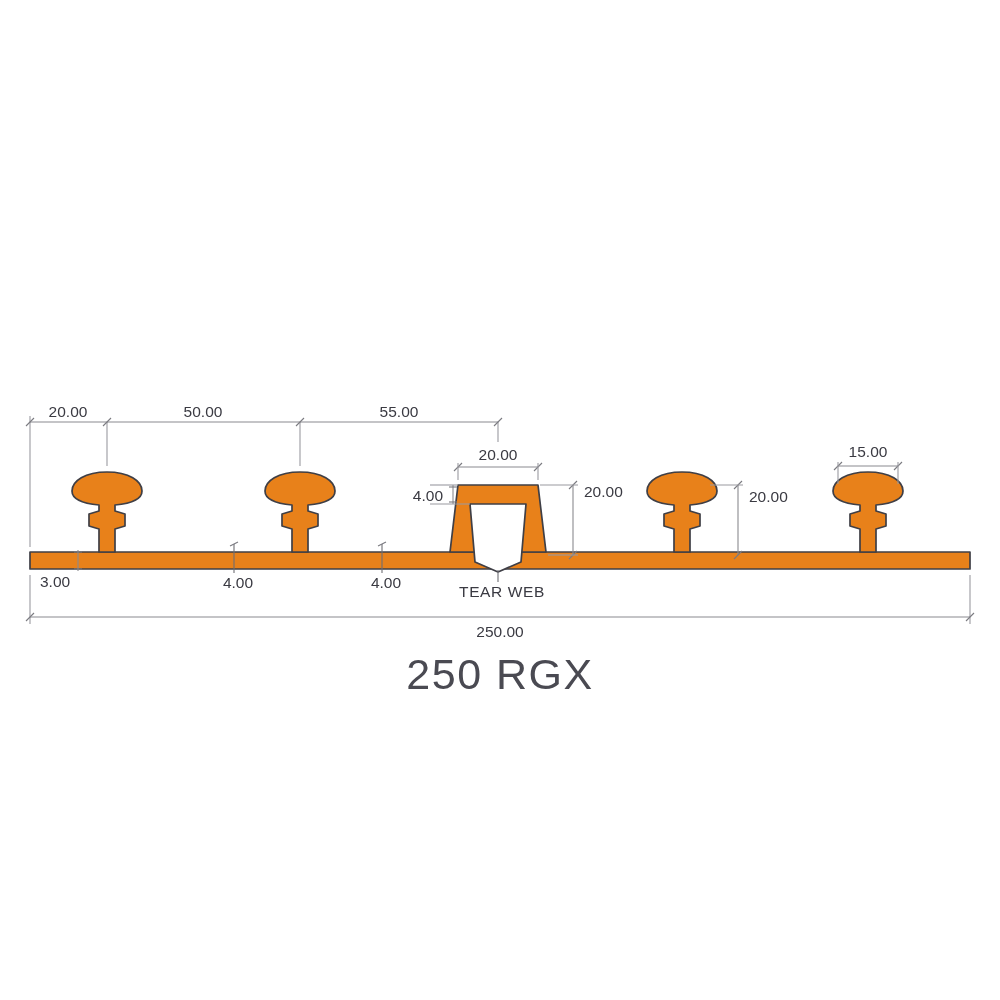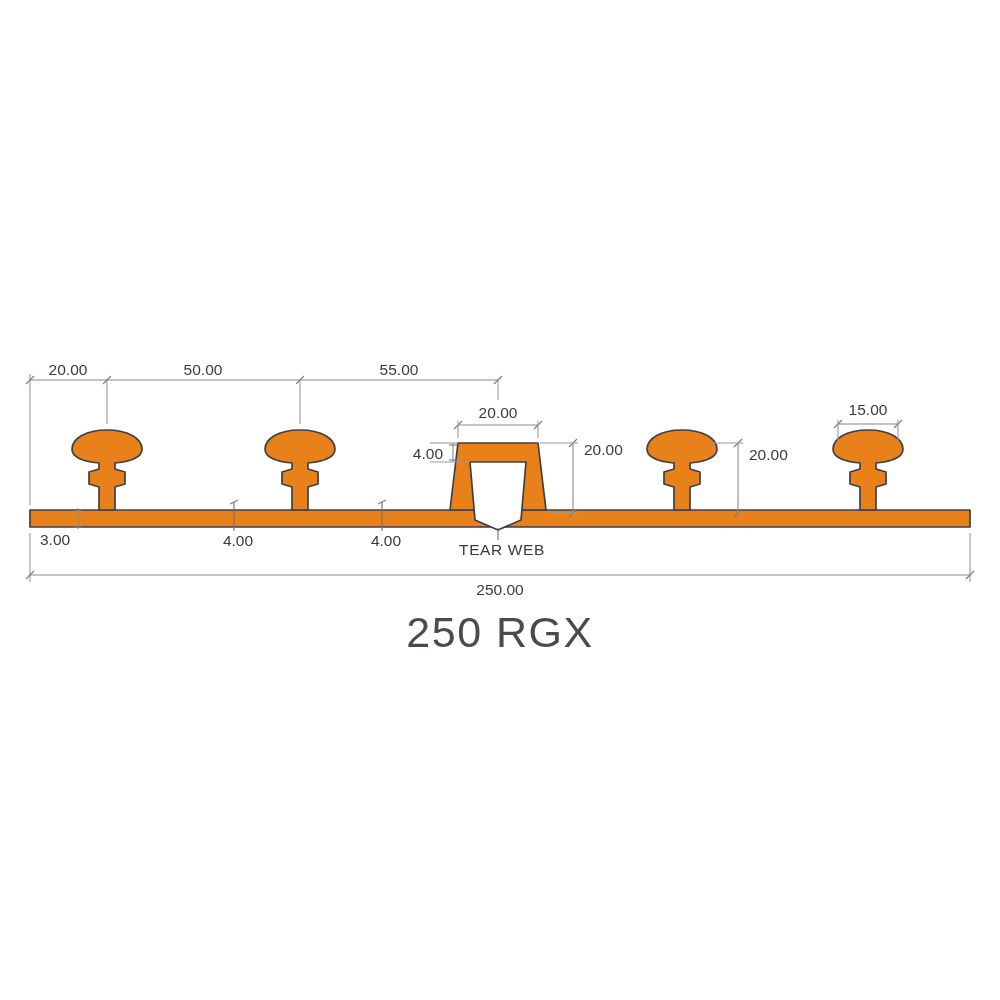--- a/index.html
+++ b/index.html
@@ -11,20 +11,21 @@
   body {
     width: 1000px;
     height: 1000px;
     font-family: "Liberation Sans", sans-serif;
     overflow: hidden;
   }
   #drawing-root {
     position: relative;
     width: 1000px;
     height: 772px;
+    margin-top: 42px;
   }
   svg#profile-svg {
     display: block;
     width: 1000px;
     height: 1000px;
   }
   .dim-line {
     stroke: #8a8a8f;
     stroke-width: 1.1;
     fill: none;

